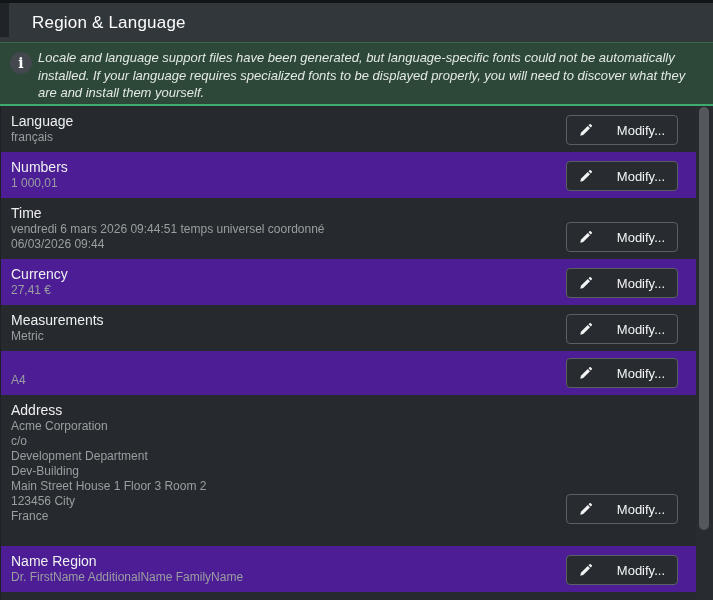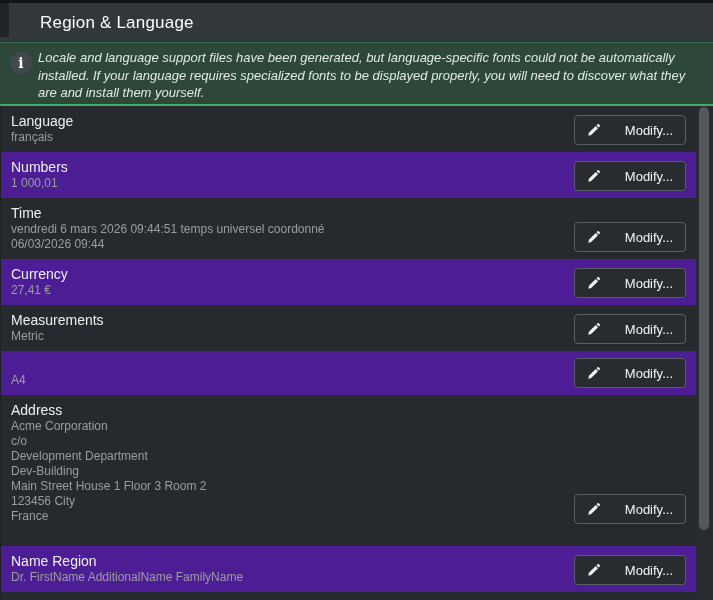--- a/index.html
+++ b/index.html
@@ -8,21 +8,21 @@
     font-family:"Liberation Sans","DejaVu Sans",sans-serif;
     background:#26292d;
   }
   
   .top-line{position:absolute;left:0;top:0;width:713px;height:3px;background:#121517;}
   .titlebar{
     position:absolute;left:0;top:3px;width:713px;height:39px;background:#32373c;
     display:flex;align-items:center;
   }
   .sidebar-edge{position:absolute;left:0;top:0;width:9px;height:34px;background:#202327;}
-  .page-title{margin-left:40px;font-size:17px;color:#fcfcfc;letter-spacing:.2px;}
+  .page-title{margin-left:32px;font-size:17px;color:#fcfcfc;letter-spacing:.2px;}
   
   .banner{
     position:absolute;left:0;top:42px;width:713px;height:61px;
     background:#2d4839;border-top:1px solid #3a6a4e;border-bottom:2px solid #3dac6e;
     box-sizing:content-box;
   }
   .banner-icon{
     position:absolute;left:10px;top:9px;width:22px;height:22px;border-radius:50%;
     background:#42484e;color:#ffffff;display:flex;align-items:center;justify-content:center;
     font-family:"DejaVu Serif",serif;font-weight:bold;font-size:14px;line-height:1;
@@ -43,21 +43,21 @@
   .row.light{background:#26292d;}
   .row.dark{background:#4c1d95;}
   .row.pad-bottom{padding-bottom:22px;}
   .row-text{flex:1;min-width:0;}
   .row-title{font-size:14px;line-height:17px;color:#eef0f0;}
   .row-sub{font-size:12px;line-height:15px;color:#9b9ea1;}
   .filler-row{background:#26292d;height:200px;}
   
   .modify-btn{
     display:flex;align-items:center;gap:24px;flex:0 0 auto;
-    height:30px;padding:0 12px;margin-right:0;
+    height:30px;padding:0 12px;margin-right:8px;
     background:#282c31;border:1px solid #5a5f64;border-radius:4px;
     color:#f3f4f4;font-size:13px;font-family:inherit;cursor:default;
     box-sizing:border-box;
   }
   .pencil-icon{width:14px;height:14px;display:block;}
   
   .scrollbar{
     position:absolute;right:0;top:106px;bottom:0;width:17px;background:#282b2f;
   }
   .scroll-thumb{

